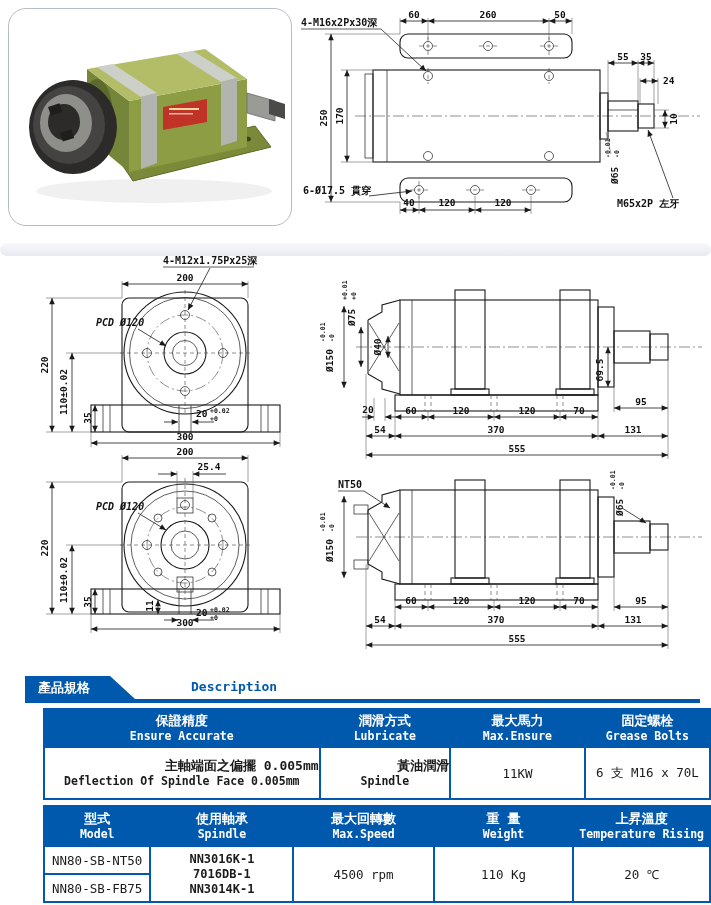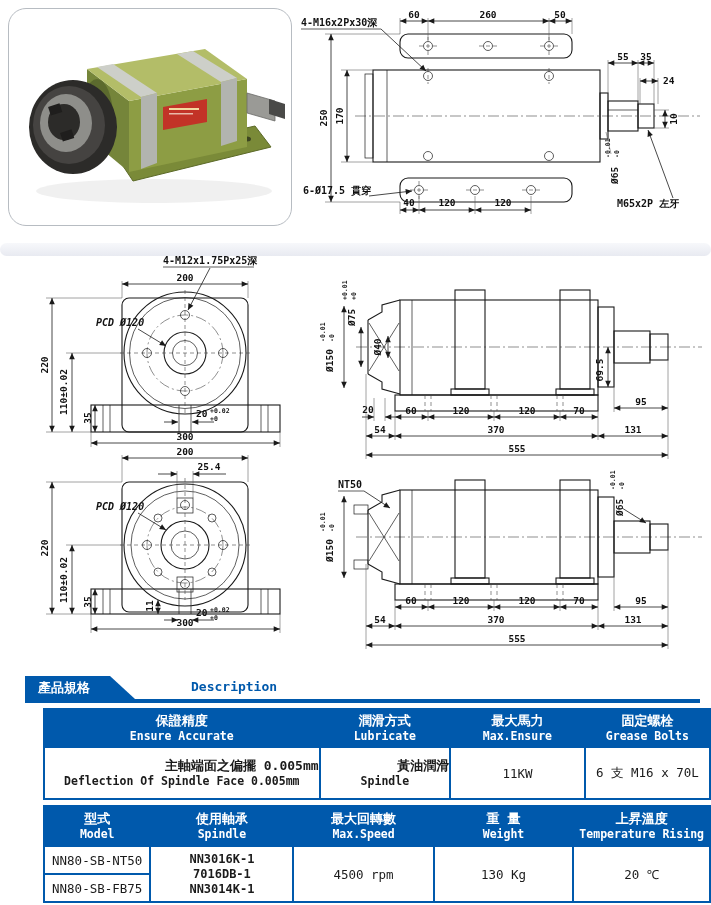--- a/index.html
+++ b/index.html
@@ -547,21 +547,21 @@
           </th>
   </tr>
   <tr>
     <td class="val">NN80-SB-NT50</td>
     <td rowspan="2">
       <div class="bear">NN3016K-1</div>
       <div class="bear">7016DB-1</div>
       <div class="bear">NN3014K-1</div>
     </td>
     <td rowspan="2" class="val">4500 rpm</td>
-    <td rowspan="2" class="val">130 Kg</td>
+    <td rowspan="2" class="val">110 Kg</td>
     <td rowspan="2" class="val">20 ℃</td>
   </tr>
   <tr>
     <td class="val">NN80-SB-FB75</td>
   </tr>
 </tbody>
     </table>
 
 </div>
 

